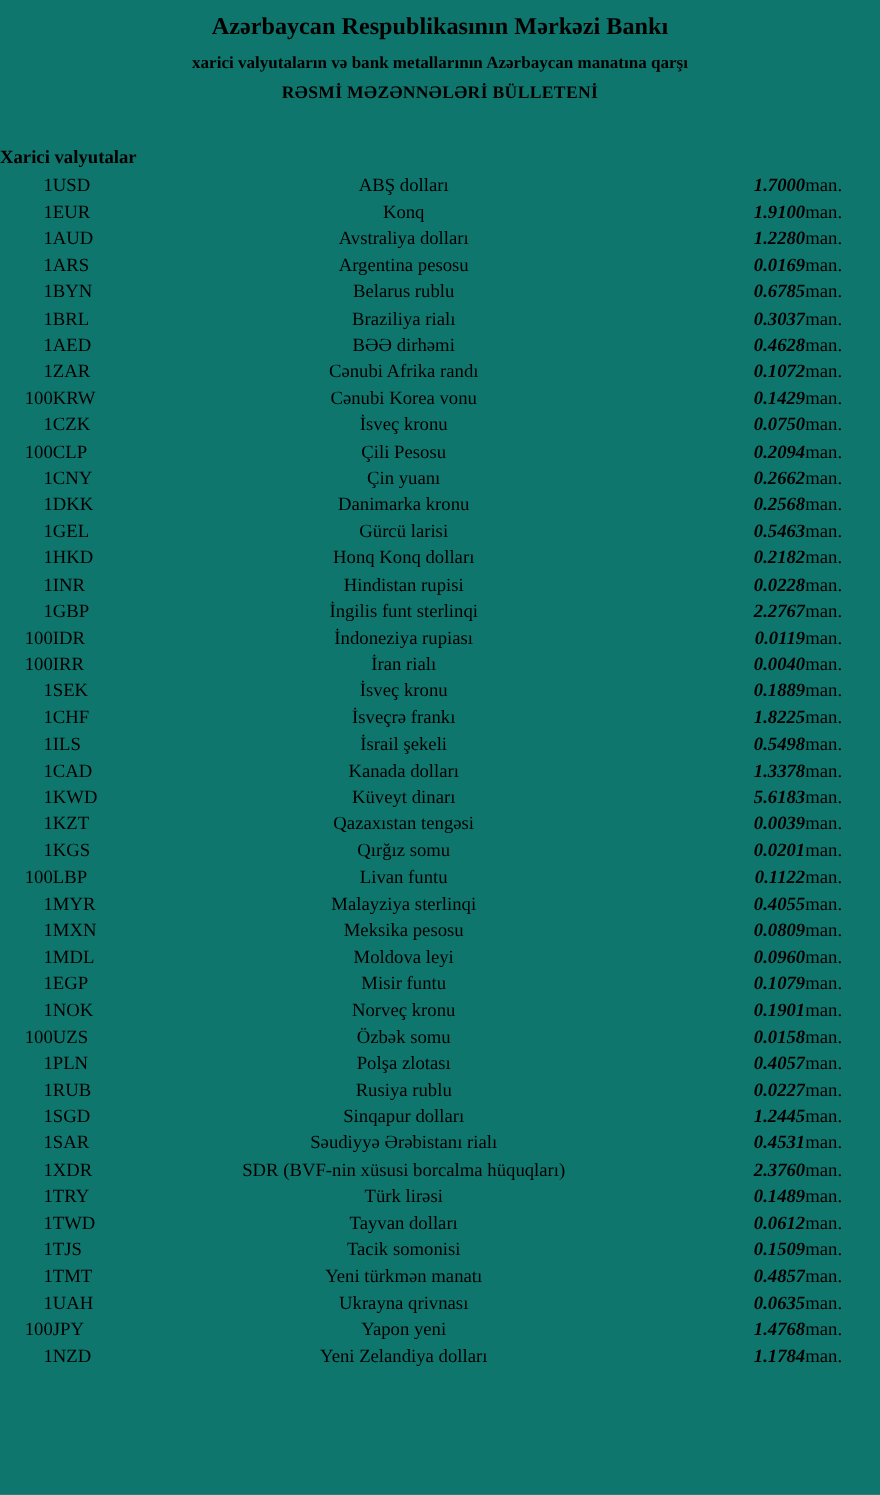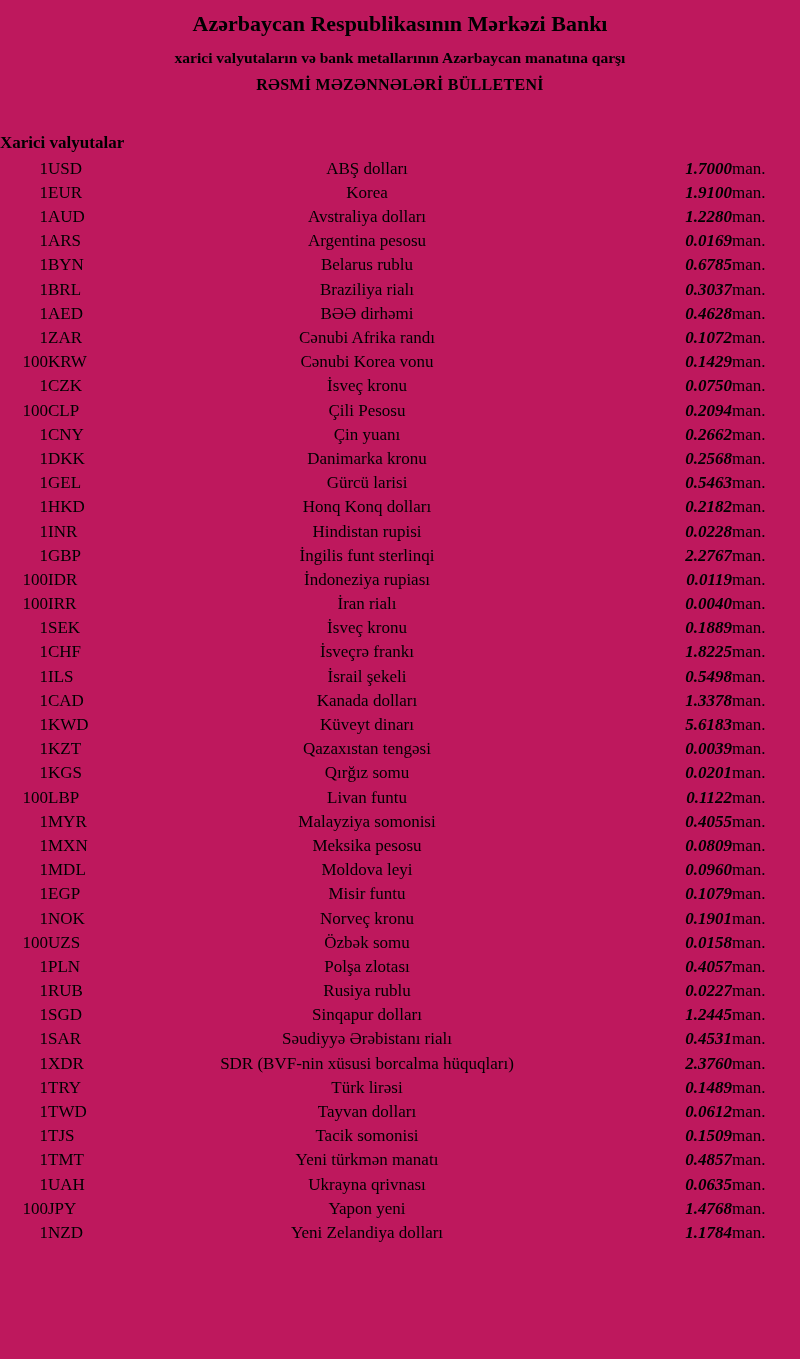--- a/index.html
+++ b/index.html
@@ -8,21 +8,21 @@
     background: #ffffff;
     color: #000000;
     font-family: "Liberation Serif", "DejaVu Serif", serif;
   }
   .page {
     width: 800px;
     min-height: 1359px;
     margin: 0 auto;
     box-sizing: border-box;
     padding-top: 10px;
-    background: #be185d;
+    background: #0f766e;
   }
   .hdr {
     text-align: center;
     font-weight: bold;
   }
   .hdr-title {
     font-size: 22px;
     line-height: 1.25;
     margin: 0 0 6px 0;
   }
@@ -78,21 +78,21 @@
         <tr>
           <td class="qty">1</td>
           <td class="code">USD</td>
           <td class="name">ABŞ dolları</td>
           <td class="rate">1.7000</td>
           <td class="unit">man.</td>
         </tr>
         <tr>
           <td class="qty">1</td>
           <td class="code">EUR</td>
-          <td class="name">Korea</td>
+          <td class="name">Konq</td>
           <td class="rate">1.9100</td>
           <td class="unit">man.</td>
         </tr>
         <tr>
           <td class="qty">1</td>
           <td class="code">AUD</td>
           <td class="name">Avstraliya dolları</td>
           <td class="rate">1.2280</td>
           <td class="unit">man.</td>
         </tr>
@@ -260,21 +260,21 @@
         <tr>
           <td class="qty">100</td>
           <td class="code">LBP</td>
           <td class="name">Livan funtu</td>
           <td class="rate">0.1122</td>
           <td class="unit">man.</td>
         </tr>
         <tr>
           <td class="qty">1</td>
           <td class="code">MYR</td>
-          <td class="name">Malayziya somonisi</td>
+          <td class="name">Malayziya sterlinqi</td>
           <td class="rate">0.4055</td>
           <td class="unit">man.</td>
         </tr>
         <tr>
           <td class="qty">1</td>
           <td class="code">MXN</td>
           <td class="name">Meksika pesosu</td>
           <td class="rate">0.0809</td>
           <td class="unit">man.</td>
         </tr>

